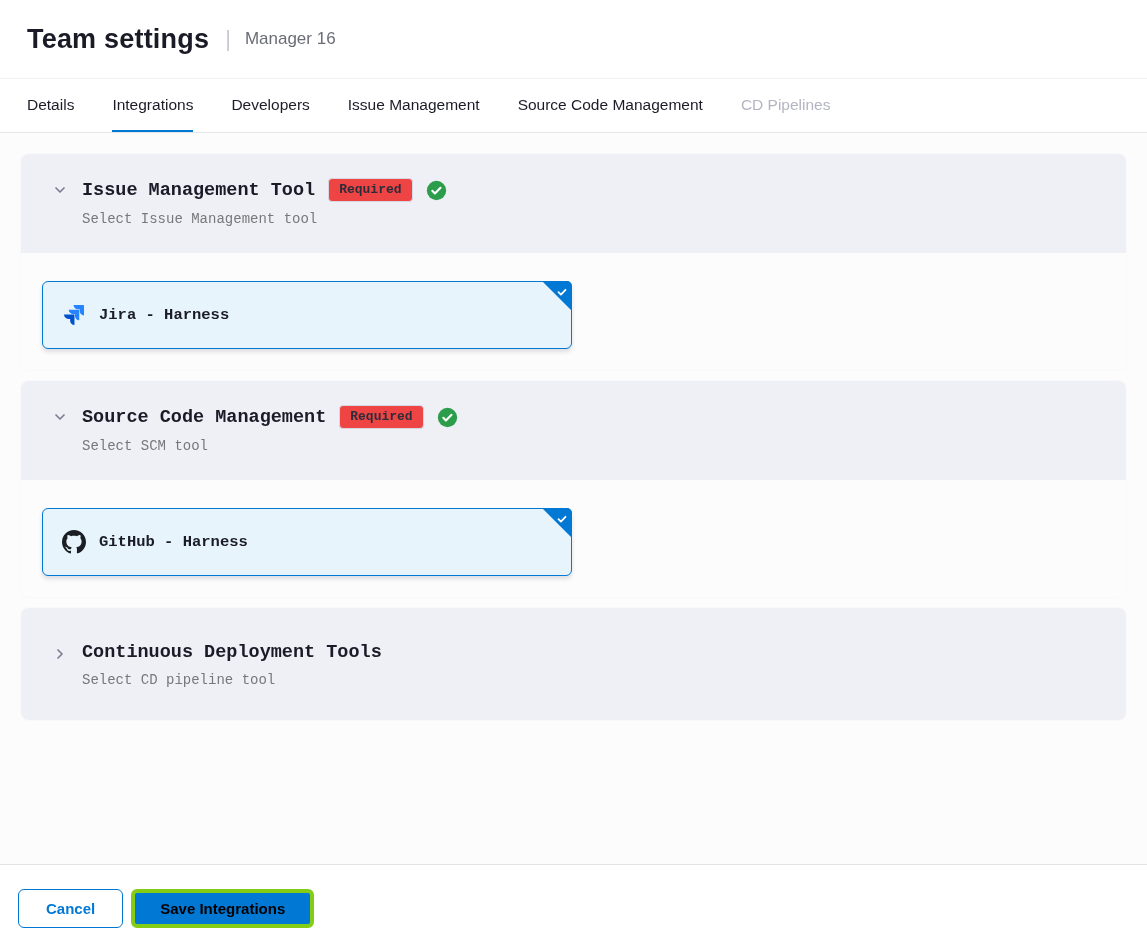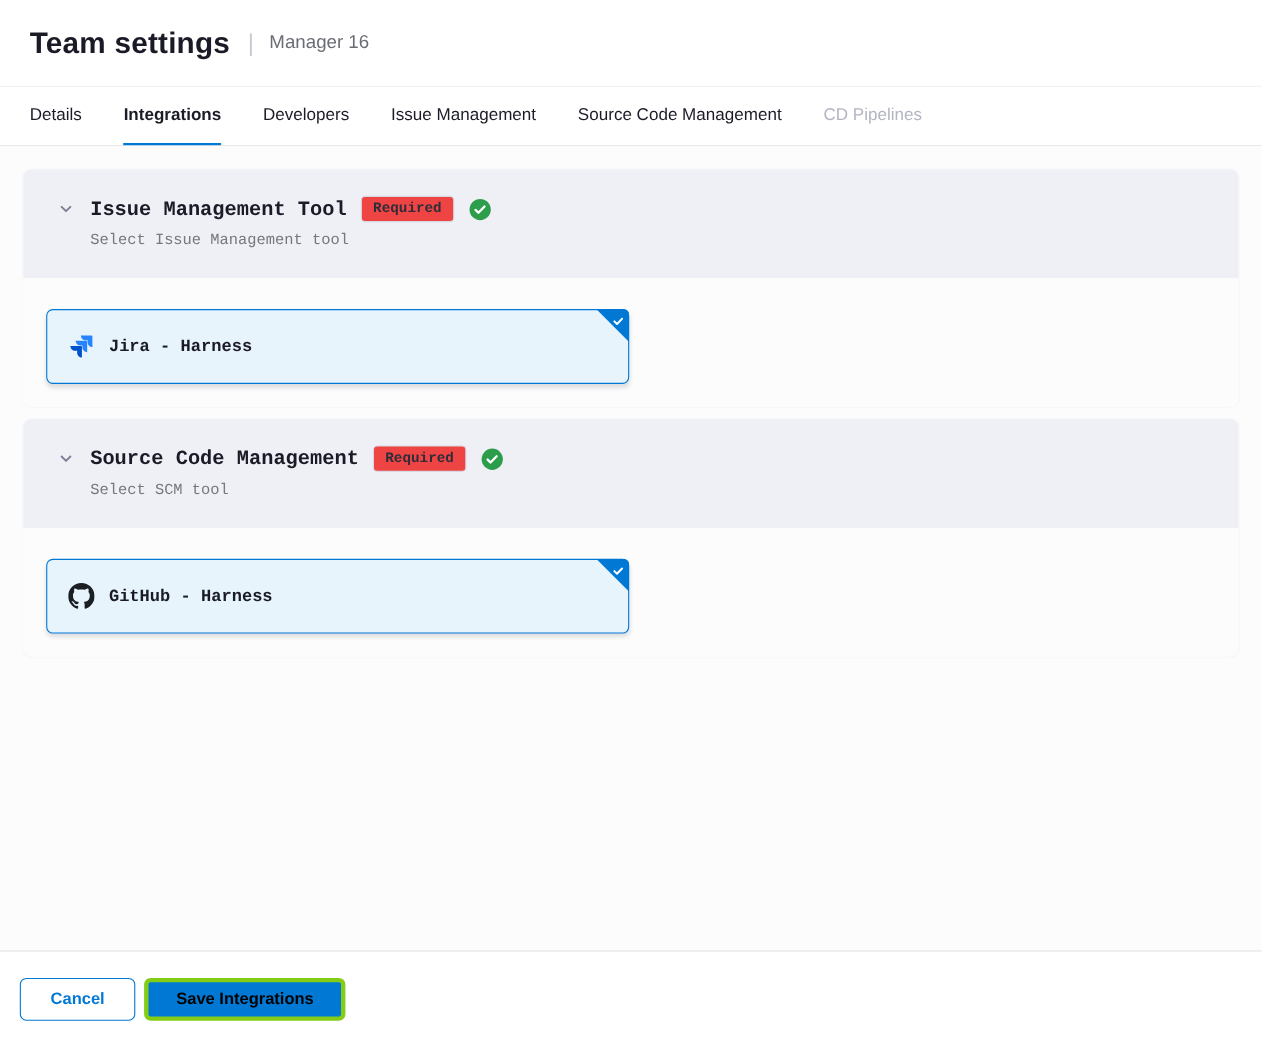--- a/index.html
+++ b/index.html
@@ -31,21 +31,21 @@
     padding: 0 27px; gap: 38px;
     border-bottom: 1px solid #e4e4e9;
     flex: none;
   }
   .tab {
     display: flex; align-items: center;
     font-size: 15.5px; color: #1c1c28; font-weight: 500;
     border-bottom: 2px solid transparent;
     cursor: pointer; white-space: nowrap;
   }
-  .tab.active { font-weight: 700; border-bottom-color: #0278d5; }
+  .tab.active { font-weight: 400; border-bottom-color: #0278d5; }
   .tab.disabled { color: #b4b5c2; cursor: default; }
 
   
   .content {
     flex: 1 1 auto;
     background: #fcfcfd;
     padding: 21px 21px 0 21px;
     overflow: hidden;
     font-family: Liberation Mono, monospace;
   }
@@ -234,20 +234,37 @@
           <span class="corner-check"></span>
           <span class="corner-check-mark">
             <svg width="12" height="12" viewBox="0 0 12 12">
                 <path d="M2.5 6.2l2.4 2.4 4.6-4.8" stroke="#ffffff" stroke-width="1.8" fill="none" stroke-linecap="round" stroke-linejoin="round"></path>
               </svg>
           </span>
         </div>
       </div>
     </div>
 
+    <div class="section collapsed">
+      <div class="section-header">
+        <button class="chevron-btn">
+          <span>
+            <svg width="16" height="16" viewBox="0 0 16 16">
+                <path d="M6 4l4 4-4 4" stroke="#7d7e96" stroke-width="1.7" fill="none" stroke-linecap="round" stroke-linejoin="round"></path>
+              </svg>
+          </span>
+        </button>
+        <div class="section-head-text">
+          <div class="section-title-row">
+            <span class="section-title">Continuous Deployment Tools</span>
+          </div>
+          <div class="section-subtitle">Select CD pipeline tool</div>
+        </div>
+      </div>
+    </div>
 
   </div>
 
   <div class="footer">
     <button class="btn btn-secondary">Cancel</button>
     <button class="btn btn-primary">Save Integrations</button>
   </div>
 
 </div>
 

